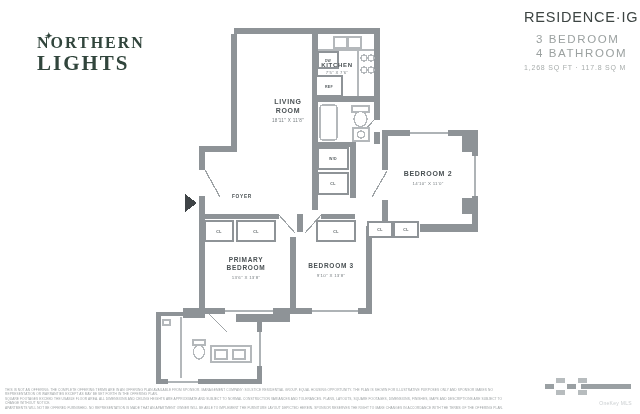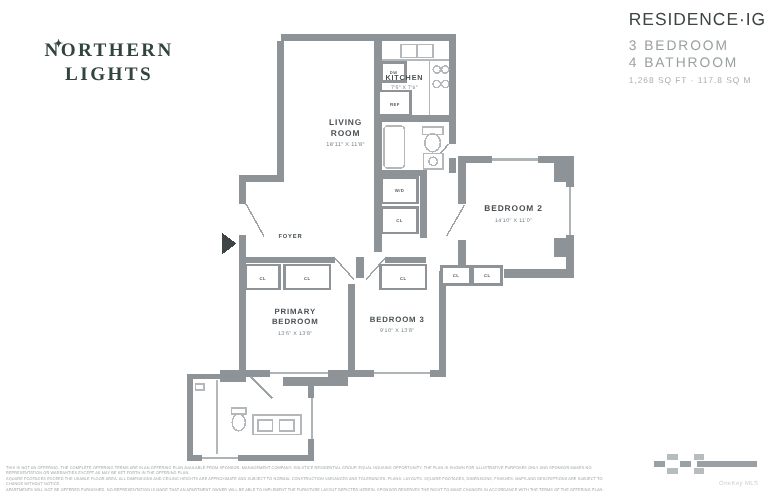--- a/index.html
+++ b/index.html
@@ -2,25 +2,25 @@
 <html><head>
 <meta charset="utf-8">
 <style>
   html,body{margin:0;padding:0;background:#ffffff;}
   #canvas{position:relative;width:640px;height:414px;background:#ffffff;overflow:hidden;
           font-family:"Liberation Sans",sans-serif;}
   
   .logo{position:absolute;left:37px;top:33px;color:#31453c;
         font-family:"Liberation Serif",serif;font-weight:bold;line-height:20px;}
   .logo .l1{font-size:16px;letter-spacing:2px;}
-  .logo .l2{font-size:16px;letter-spacing:2px;text-align:center;}
+  .logo .l2{font-size:21px;letter-spacing:2px;}
   .logo .star{position:absolute;left:8px;top:-7px;font-size:9px;color:#31453c;}
   .res-block{position:absolute;left:524px;top:9px;text-align:left;}
   .res-title{font-size:14.5px;font-weight:normal;letter-spacing:.8px;color:#3d4543;}
-  .res-spec{margin-top:7px;font-size:11.5px;letter-spacing:1.6px;color:#9ba1a0;line-height:14px;}
+  .res-spec{margin-top:7px;font-size:11.5px;letter-spacing:1.6px;color:#9ba1a0;line-height:14px;margin-left:12px;}
   .res-area{margin-top:4px;font-size:7px;letter-spacing:.8px;color:#a8adac;}
   
   svg{position:absolute;left:0;top:0;}
   .wall{fill:#8e9397;}
   .thin{stroke:#9ea3a6;stroke-width:1.2;fill:none;}
   .fix{stroke:#b4b8bb;stroke-width:1.3;fill:#ffffff;}
   .box{stroke:#8e9397;stroke-width:2;fill:#ffffff;}
   .winline{fill:#aeb3b6;}
   .rname{font-family:"Liberation Sans",sans-serif;font-weight:bold;fill:#4a5154;
          letter-spacing:.7px;text-anchor:middle;}

